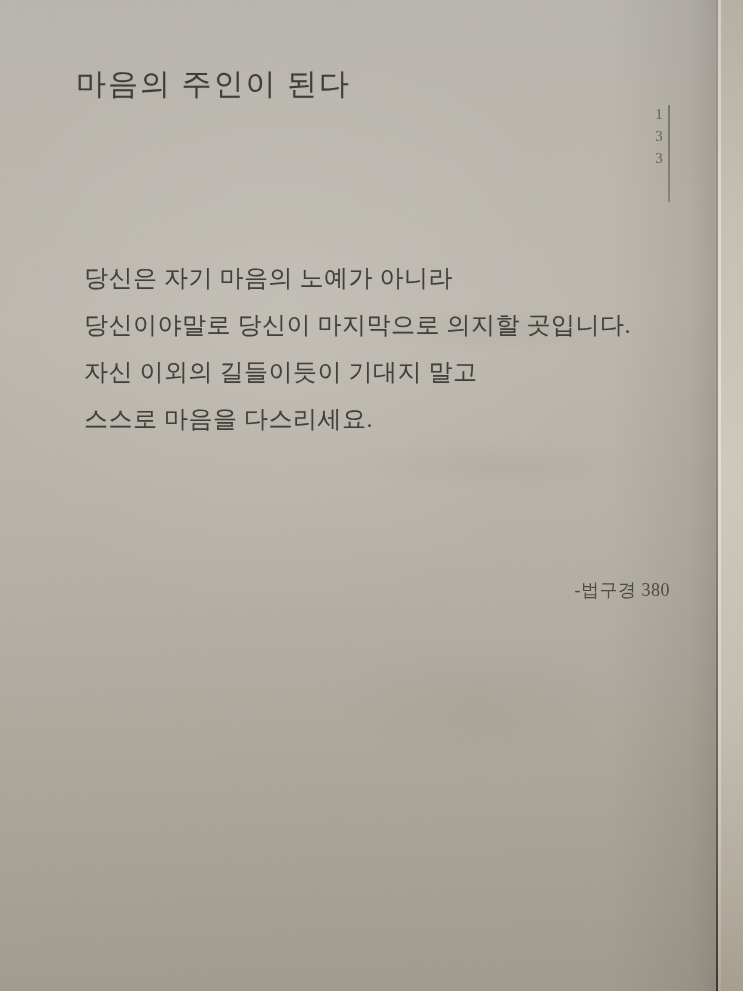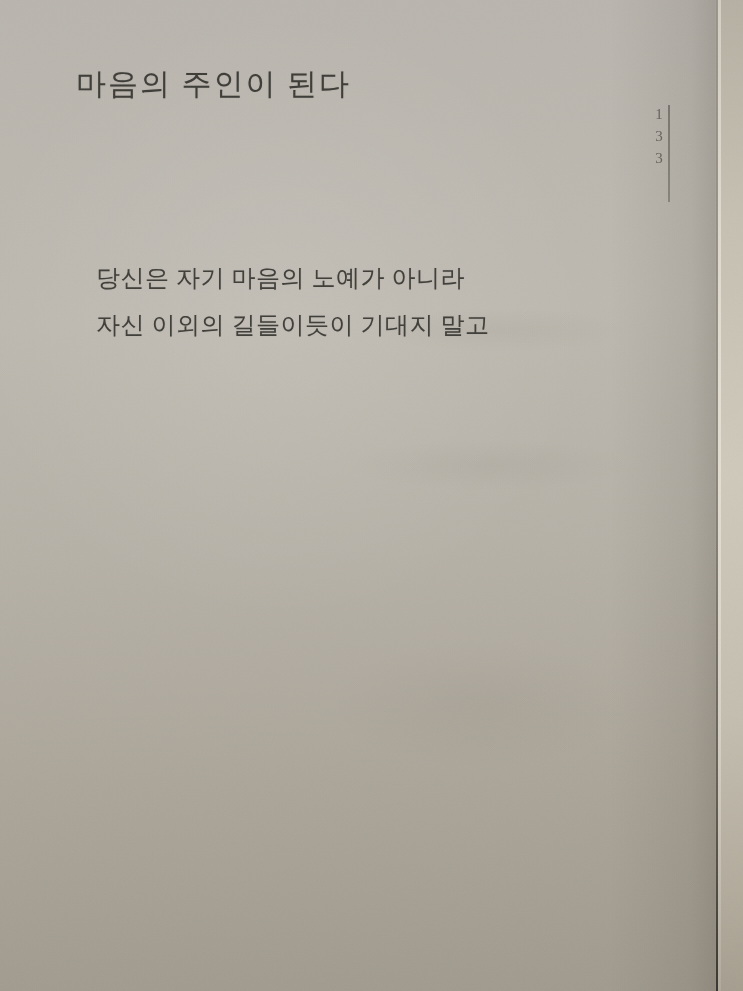--- a/index.html
+++ b/index.html
@@ -46,21 +46,21 @@
   }
   .folio-digits{
     display:flex;flex-direction:column;align-items:center;width:16px;
     font-size:15px;line-height:22px;color:#63625b;
   }
   .folio-rule{
     position:absolute;left:17px;top:2px;height:97px;width:1.5px;
     background:linear-gradient(to bottom, rgba(109,107,98,0.85), rgba(109,107,98,0.65));
   }
   .poem{
-    position:absolute;left:96px;top:255px;width:575px;
+    position:absolute;left:84px;top:255px;width:575px;
     font-size:24px;line-height:47px;letter-spacing:0.5px;color:#3e3d38;
     text-shadow:0 0 1px rgba(62,61,56,0.2);
   }
   .poem-line{white-space:nowrap;}
   .attribution{
     position:absolute;left:95px;top:578px;width:575px;
     text-align:right;font-size:18px;letter-spacing:0.5px;color:#4a4943;
   }
   
   .ghost{
@@ -88,23 +88,26 @@
     <div class="folio-digits">
       <span>1</span>
       <span>3</span>
       <span>3</span>
     </div>
     <div class="folio-rule"></div>
   </div>
 
   <div class="poem">
     <div class="poem-line">당신은 자기 마음의 노예가 아니라</div>
+    <div class="poem-line">당신이야말로 당신이 마지막으로 의지할 곳입니다.</div>
     <div class="poem-line">자신 이외의 길들이듯이 기대지 말고</div>
+    <div class="poem-line">스스로 마음을 다스리세요.</div>
   </div>
 
+  <div class="attribution">-법구경 380</div>
 
   <div class="page-edge"></div>
 
   <svg class="grain" width="743" height="991" xmlns="http://www.w3.org/2000/svg">
     <filter id="noise">
         <feTurbulence type="fractalNoise" baseFrequency="0.9" numOctaves="2" stitchTiles="stitch"></feTurbulence>
       <feColorMatrix type="saturate" values="0"></feColorMatrix>
       </filter>
     <rect width="743" height="991" filter="url(#noise)"></rect>
   </svg>

